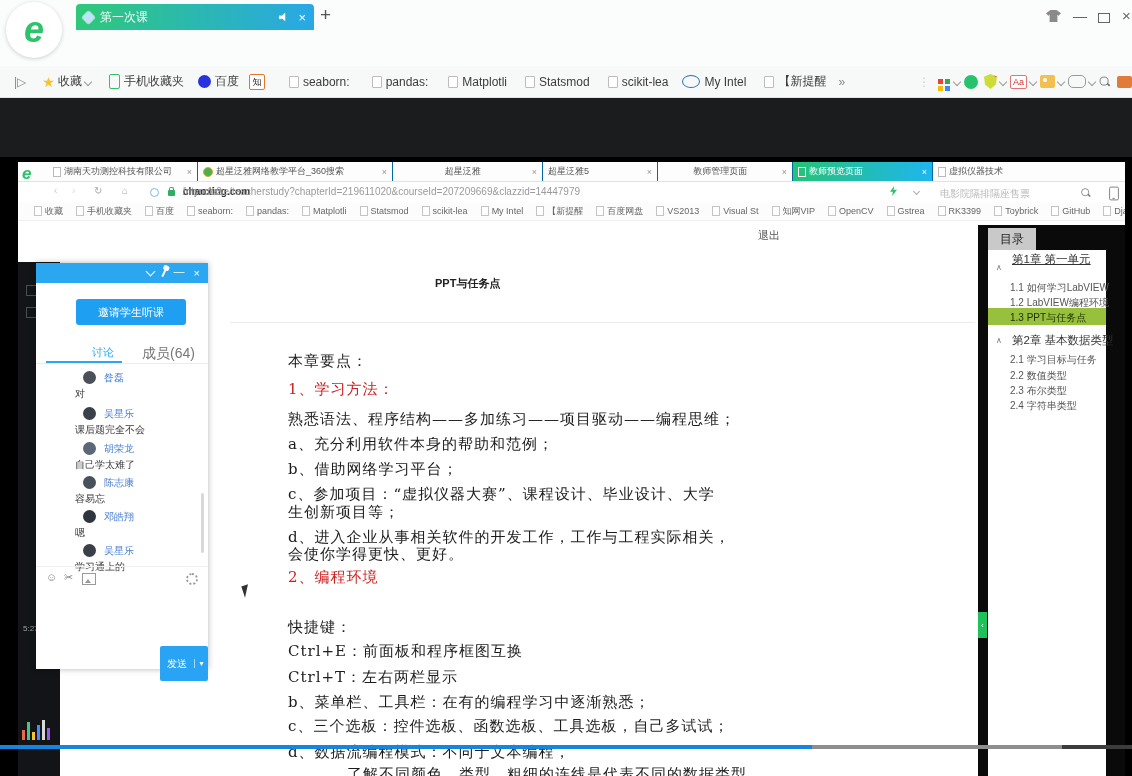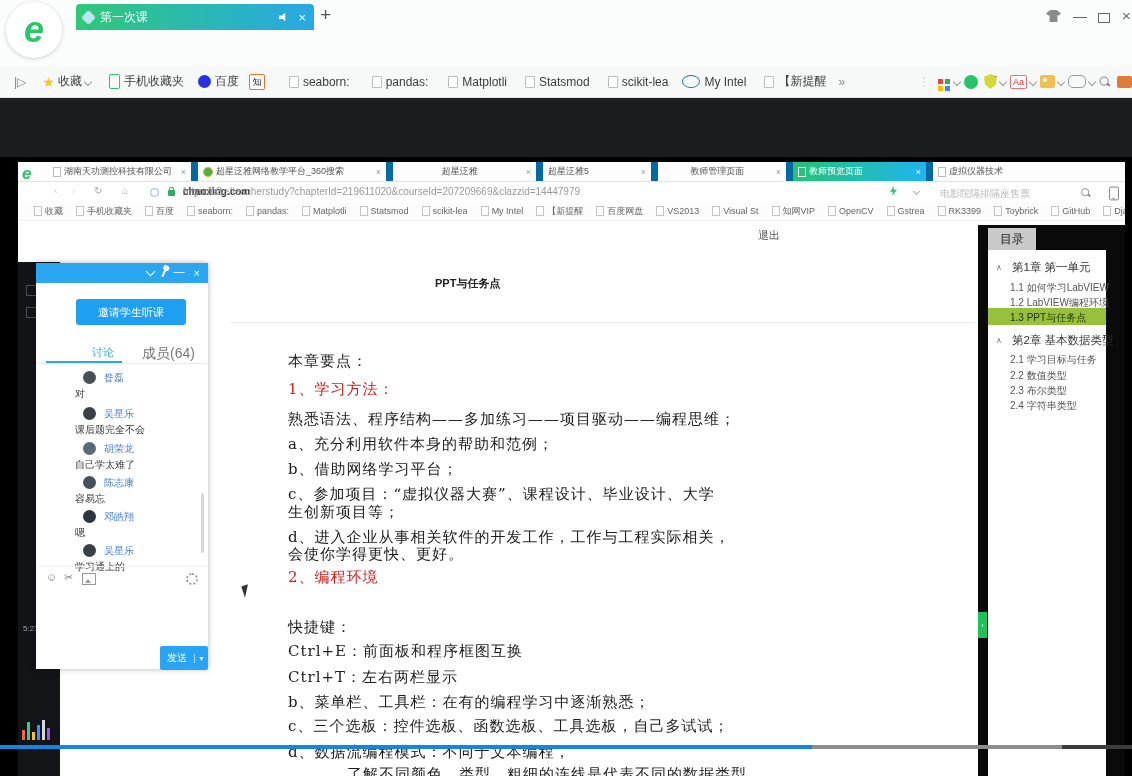--- a/index.html
+++ b/index.html
@@ -73,21 +73,21 @@
   .ch-item{position:absolute;top:120px;white-space:nowrap;}
   .hbars{position:absolute;left:18px;top:122px;width:14px;height:2px;background:#cfcfcf;box-shadow:0 5px 0 #cfcfcf,0 10px 0 #cfcfcf;}
   .avatar{position:absolute;left:1078px;top:112px;width:34px;height:34px;border-radius:50%;
     background:radial-gradient(circle at 35% 35%,#ffd9a0,#e87a90 55%,#8a4a9a);}
   
   .video{position:absolute;left:0;top:157px;width:1132px;height:619px;background:#000;}
   .screen{position:absolute;left:18px;top:5px;width:1107px;height:614px;background:#fff;overflow:hidden;}
   .itabs{position:absolute;left:0;top:0;width:1107px;height:20px;background:#fdfdfd;border-bottom:1px solid #e3e3e3;
     display:flex;align-items:stretch;padding-left:30px;box-sizing:border-box;}
   .ilogo{position:absolute;left:4px;top:2px;font-size:17px;font-weight:bold;font-style:italic;color:#2cc36b;z-index:2;}
-  .itab{display:flex;align-items:center;font-size:9px;color:#555;padding:0 5px;border-right:7px solid #0369a1;box-sizing:border-box;overflow:hidden;}
+  .itab{display:flex;align-items:center;font-size:9px;color:#555;padding:0 5px;border-right:1px solid #0369a1;box-sizing:border-box;overflow:hidden;}
   .itab .ttl{flex:1;white-space:nowrap;overflow:hidden;}
   .itab .x{color:#999;margin-left:4px;font-size:9px;}
   .itab.active{background:linear-gradient(90deg,#25c277,#1fb6f0);color:#fff;}
   .itab.active .x{color:#fff;}
   .t360{width:8px;height:8px;border-radius:50%;background:#48b14b;border:1.5px solid #f0a030;margin-right:3px;flex:none;}
   .pgw{display:inline-block;width:6px;height:8px;border:1px solid #bbb;background:#fff;margin-right:3px;flex:none;}
   .pgg{display:inline-block;width:6px;height:8px;border:1px solid #fff;background:transparent;margin-right:3px;flex:none;}
   .inav{position:absolute;left:0;top:20px;width:1107px;height:20px;background:#fff;border-bottom:1px solid #eee;font-size:10px;}
   .inav span{position:absolute;white-space:nowrap;}
   .ilock{display:inline-block;width:7px;height:6px;background:#2fae63;border-radius:1px;position:relative;}
@@ -130,21 +130,21 @@
   .ctab-div{position:absolute;left:0;top:100px;width:172px;height:1px;background:#ececec;}
   .msg-av{position:absolute;left:47px;width:13px;height:13px;border-radius:50%;background:#4a4f58;}
   .msg-name{position:absolute;left:68px;font-size:10px;color:#4a7fd0;white-space:nowrap;}
   .msg-text{position:absolute;left:39px;font-size:10px;color:#3a3a3a;white-space:nowrap;}
   .cscroll{position:absolute;left:165px;top:230px;width:3px;height:60px;background:#d8d8d8;border-radius:2px;}
   .ctools{position:absolute;left:0;top:303px;width:172px;height:20px;border-top:1px solid #f0f0f0;}
   .ctool{position:absolute;top:4px;font-size:11px;color:#888;}
   .ico-img{display:inline-block;width:12px;height:10px;border:1px solid #999;position:relative;}
   .ico-img::after{content:"";position:absolute;left:2px;bottom:1px;border:3px solid transparent;border-bottom:4px solid #999;}
   .gear{display:inline-block;width:8px;height:8px;border:2px dotted #999;border-radius:50%;}
-  .csend{position:absolute;left:124px;top:383px;width:48px;height:24px;background:#29a3f4;border-radius:2px;
+  .csend{position:absolute;left:124px;top:383px;width:48px;height:35px;background:#29a3f4;border-radius:2px;
     display:flex;align-items:center;color:#fff;font-size:10px;}
   .csend .lbl{flex:1;text-align:center;}
   .csend .drop{width:13px;border-left:1px solid rgba(255,255,255,.6);text-align:center;font-size:8px;}
   
   .sbregion{position:absolute;left:960px;top:63px;width:147px;height:551px;background:#0a0a0b;}
   .sbtab{position:absolute;left:10px;top:3px;width:48px;height:22px;background:#c9c9c9;color:#222;font-size:12px;
     display:flex;align-items:center;justify-content:center;}
   .sbpanel{position:absolute;left:10px;top:25px;width:118px;height:526px;background:#fff;}
   .ol-caret{position:absolute;left:8px;font-size:8px;color:#777;}
   .ol-ch{position:absolute;left:24px;font-size:11.5px;color:#333;white-space:nowrap;}
@@ -484,21 +484,21 @@
         <div class="csend">
           <span class="lbl">发送</span>
           <span class="drop">▾</span>
         </div>
       </div>
 
       <div class="sbregion">
         <div class="sbtab">目录</div>
         <div class="sbpanel">
           <span class="ol-caret" style="top:13px;">∧</span>
-          <span class="ol-ch" style="top:10px;">第1章 第一单元</span>
+          <span class="ol-ch" style="top:2px;text-decoration:underline;">第1章 第一单元</span>
           <span class="ol-it" style="top:31px;">1.1 如何学习LabVIEW</span>
           <span class="ol-it" style="top:46px;">1.2 LabVIEW编程环境</span>
           <div class="ol-hl">
               <span>1.3 PPT与任务点</span>
             </div>
           <span class="ol-caret" style="top:86px;">∧</span>
           <span class="ol-ch" style="top:83px;">第2章 基本数据类型</span>
           <span class="ol-it" style="top:103px;">2.1 学习目标与任务</span>
           <span class="ol-it" style="top:119px;">2.2 数值类型</span>
           <span class="ol-it" style="top:134px;">2.3 布尔类型</span>

